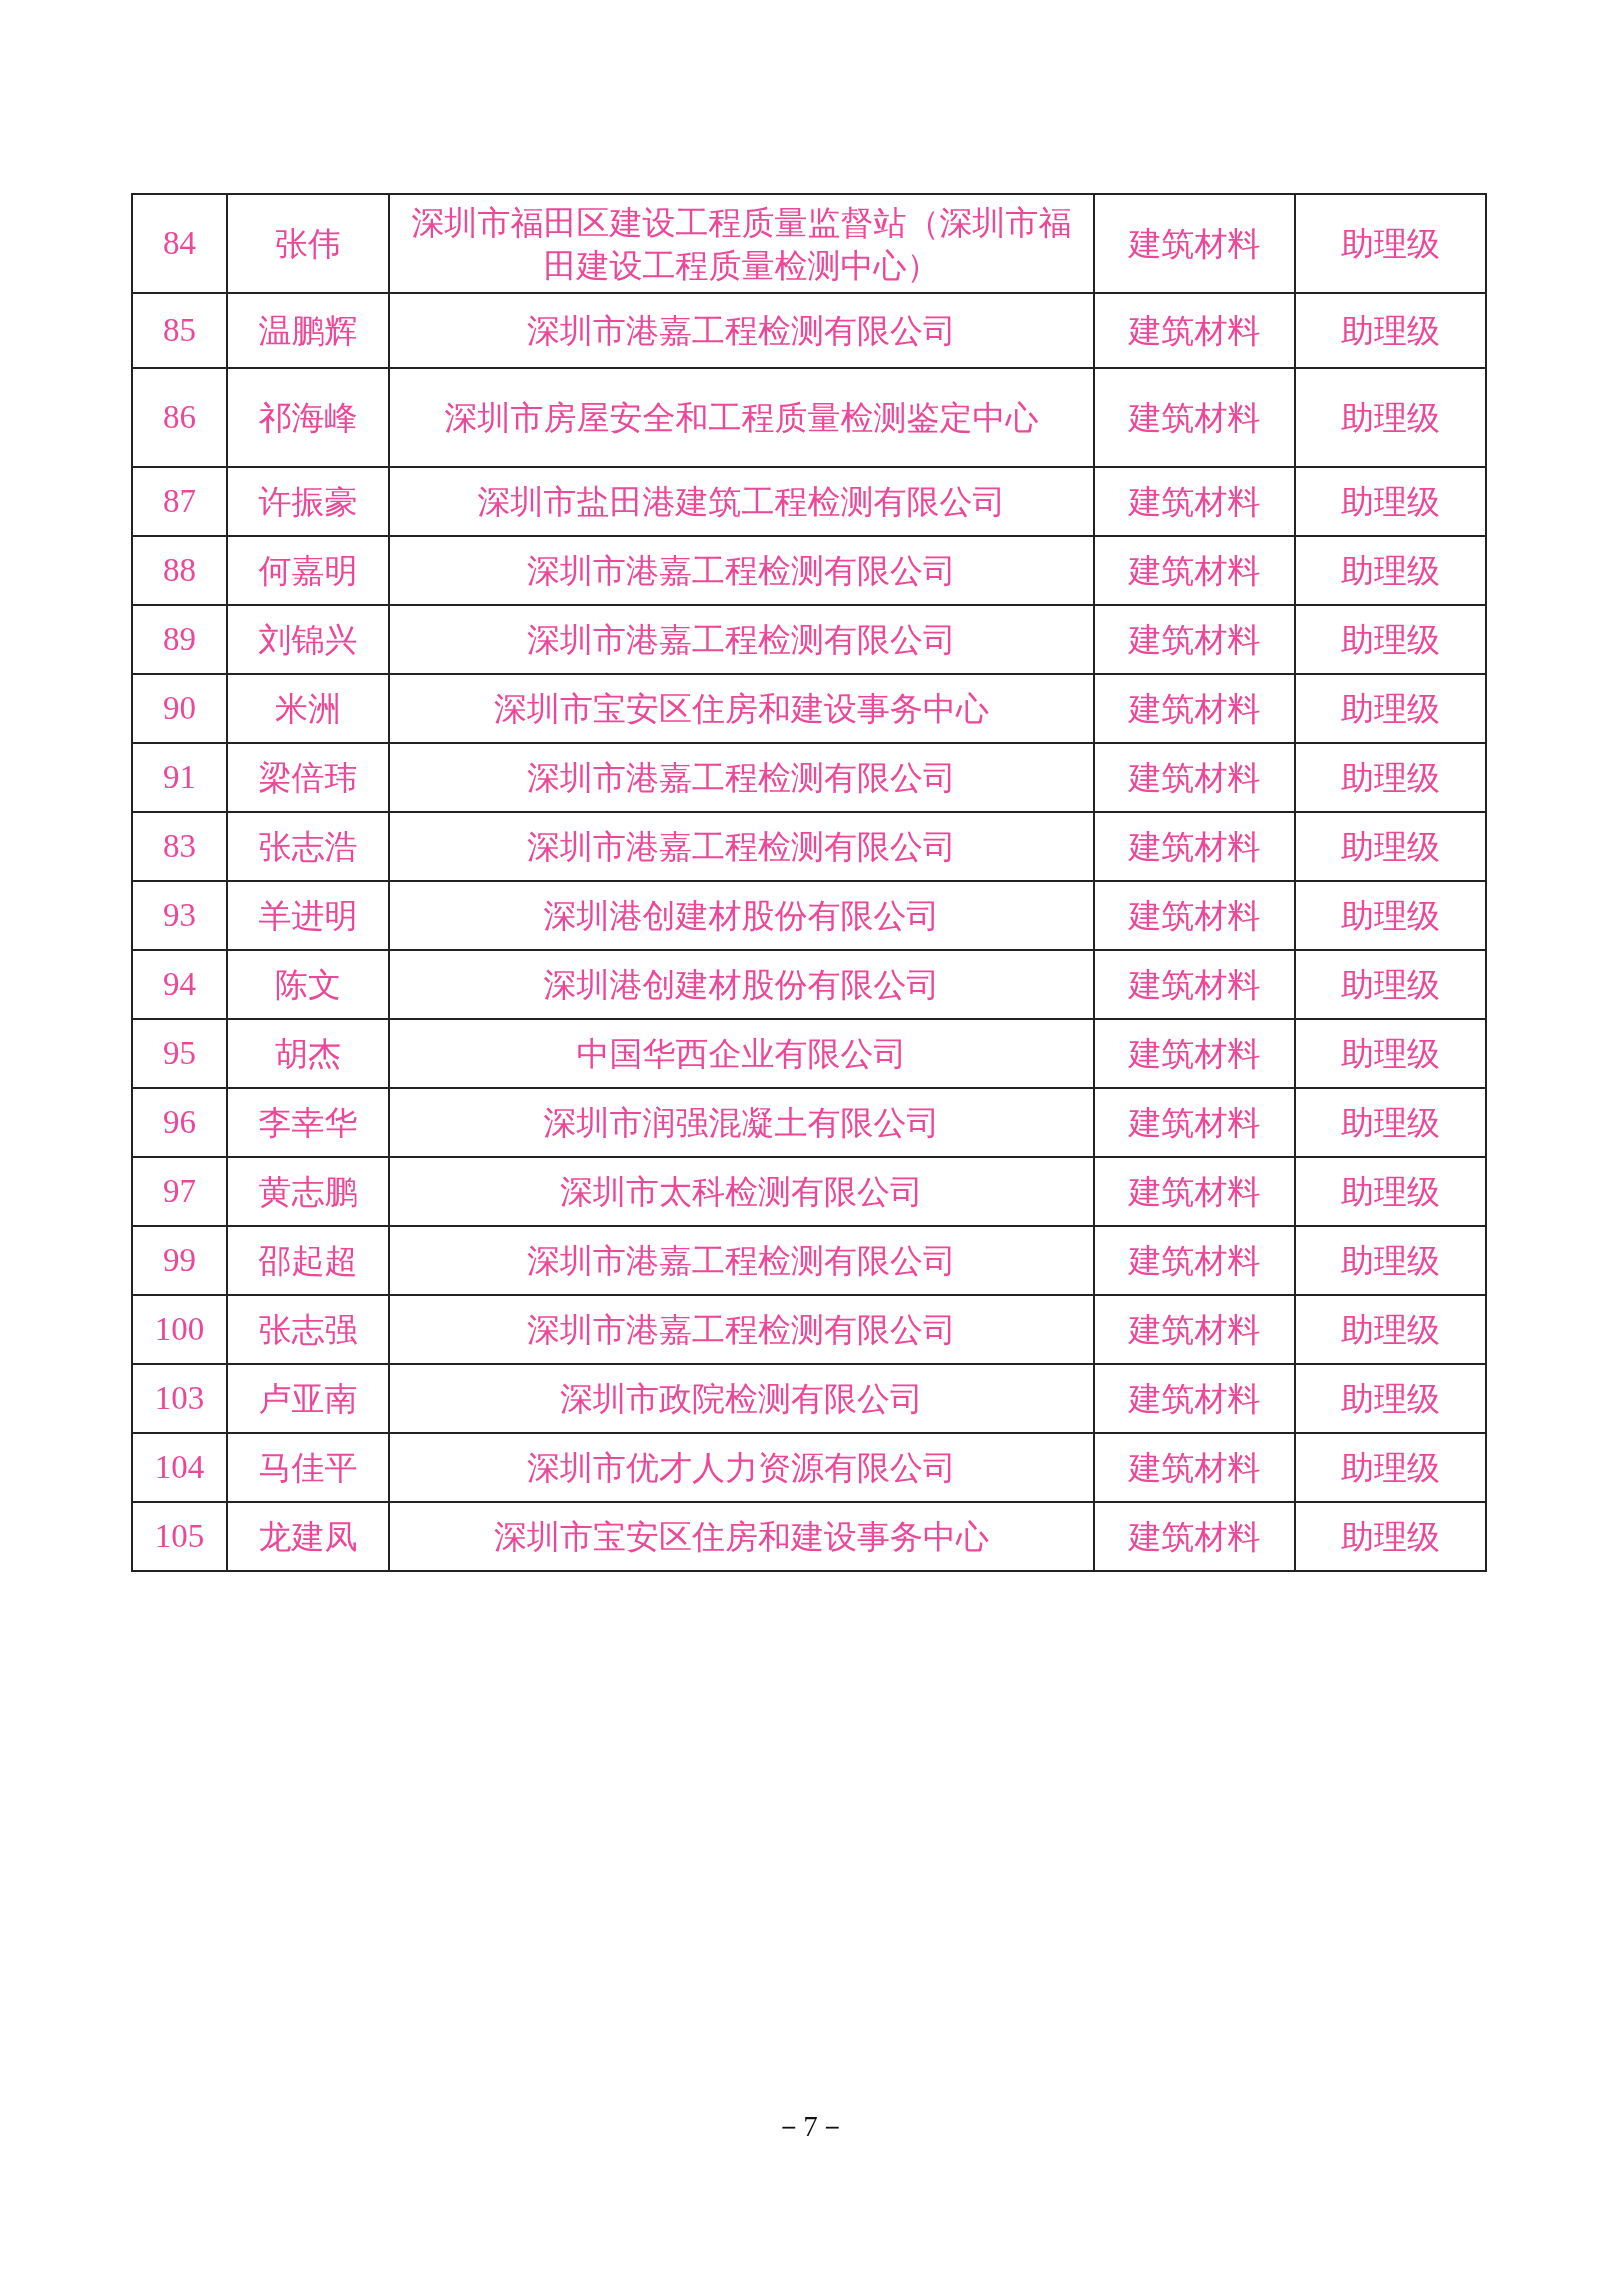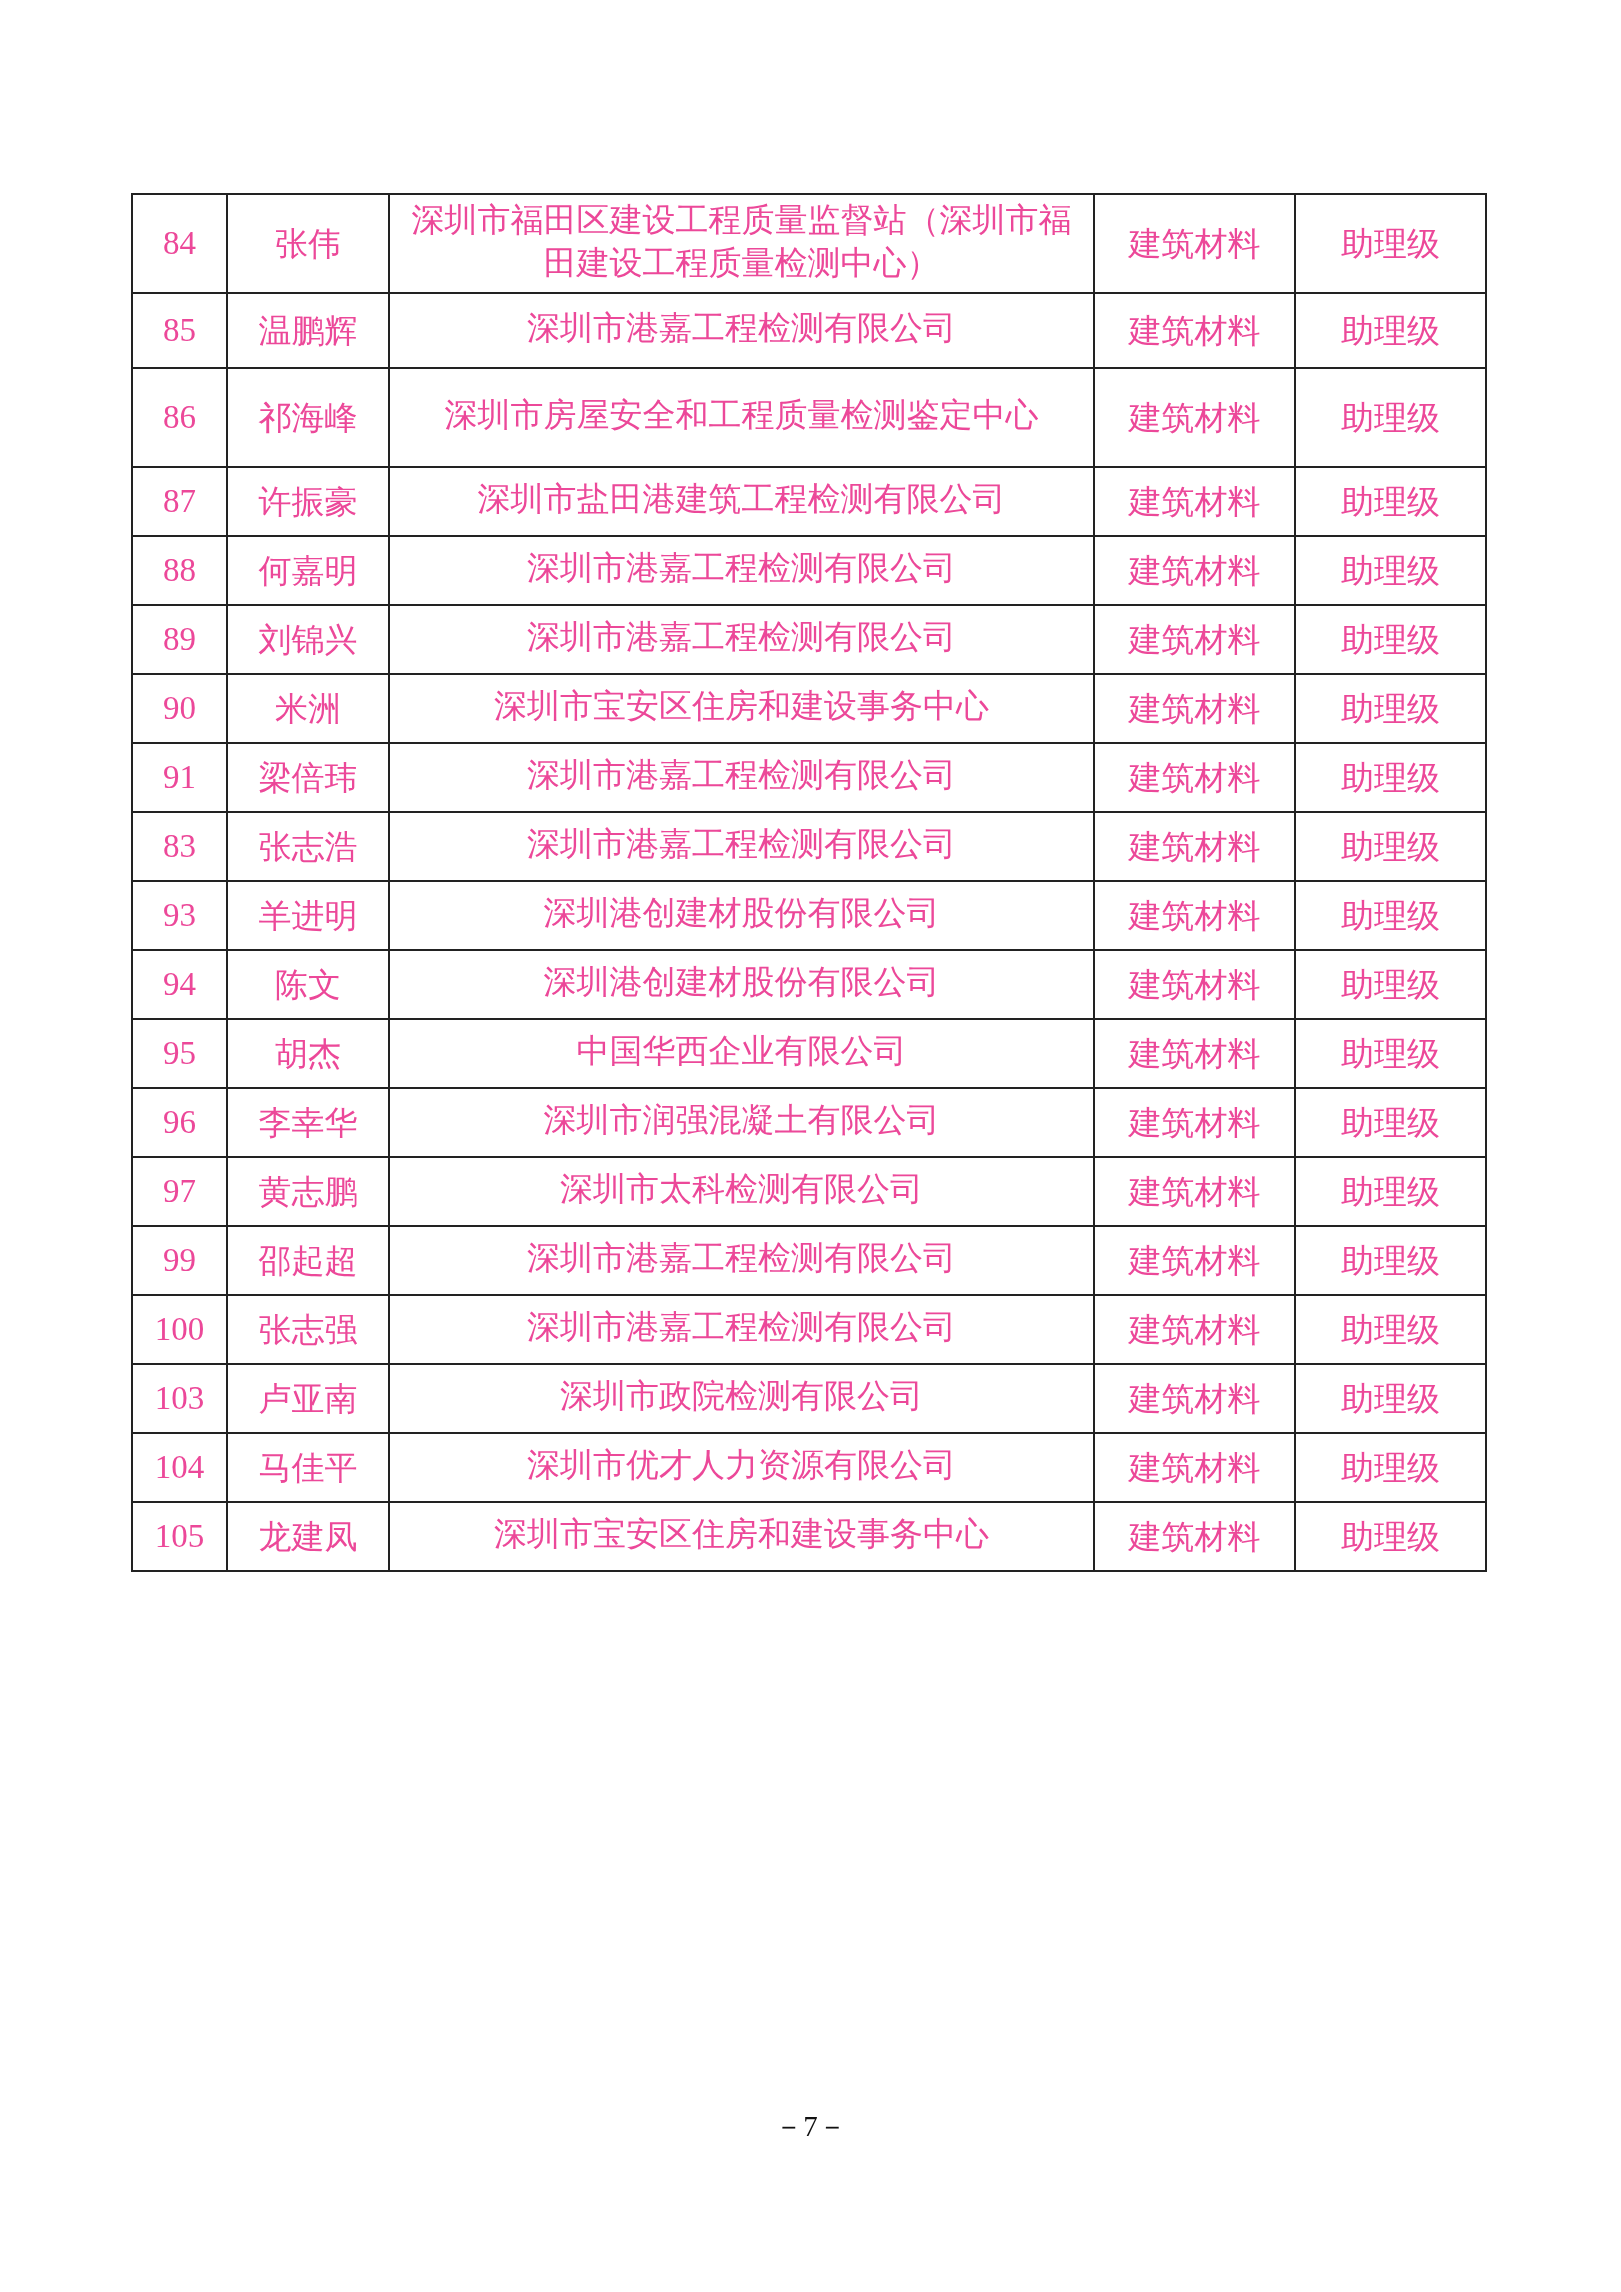--- a/index.html
+++ b/index.html
@@ -9,21 +9,21 @@
     position:absolute; left:131px; top:193px;
     width:1354px; border-collapse:collapse; table-layout:fixed;
     font-family:"DejaVu Serif","Liberation Serif",serif; color:#ec4899;
   }
   table.roster td {
     border:2px solid #222; text-align:center; vertical-align:middle;
     padding:0 7.8px; font-size:33px; line-height:43px;
     font-family:"DejaVu Serif","Liberation Serif",serif;
   }
   table.roster td.num { font-family:"Liberation Serif","DejaVu Serif",serif; font-size:33px; padding:0; }
-  table.roster td.org { padding:0 9.8px; letter-spacing:0;font-family:Liberation Mono, monospace; }
+  table.roster td.org { padding:0 9.8px; letter-spacing:0; }
   table.roster tr { height:69px; }
   table.roster tr.tall { height:99px; }
   .col-num { width:95px; }
   .col-name { width:162px; }
   .col-org { width:705px; }
   .col-major { width:201px; }
   .col-level { width:191px; }
   .page-number {
     position:absolute; left:0; width:1621px; top:2107px; text-align:center;
     font-family:"Liberation Serif","DejaVu Serif",serif; font-size:29px; color:#111;

